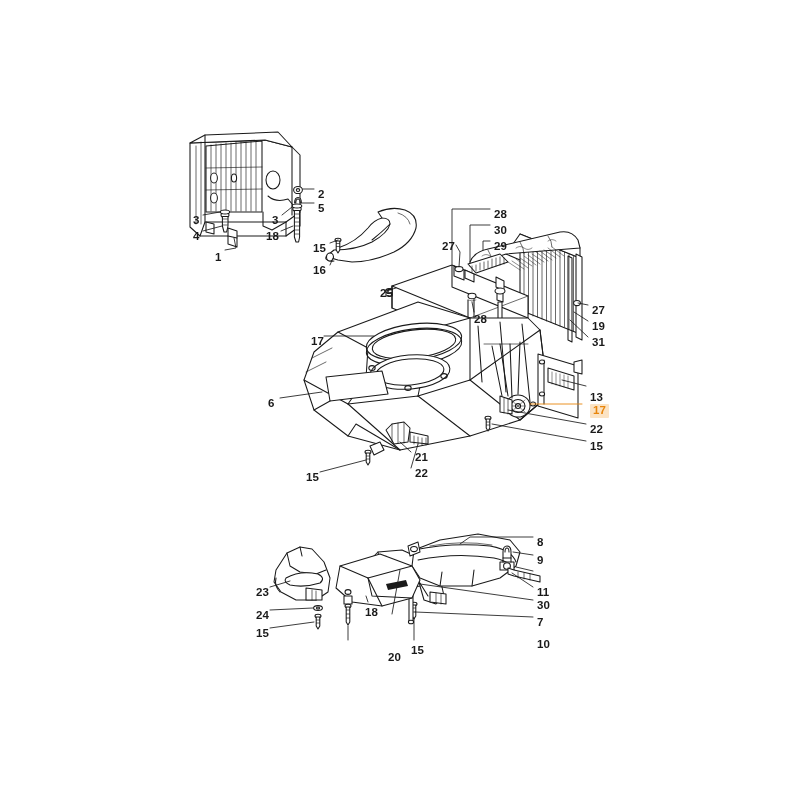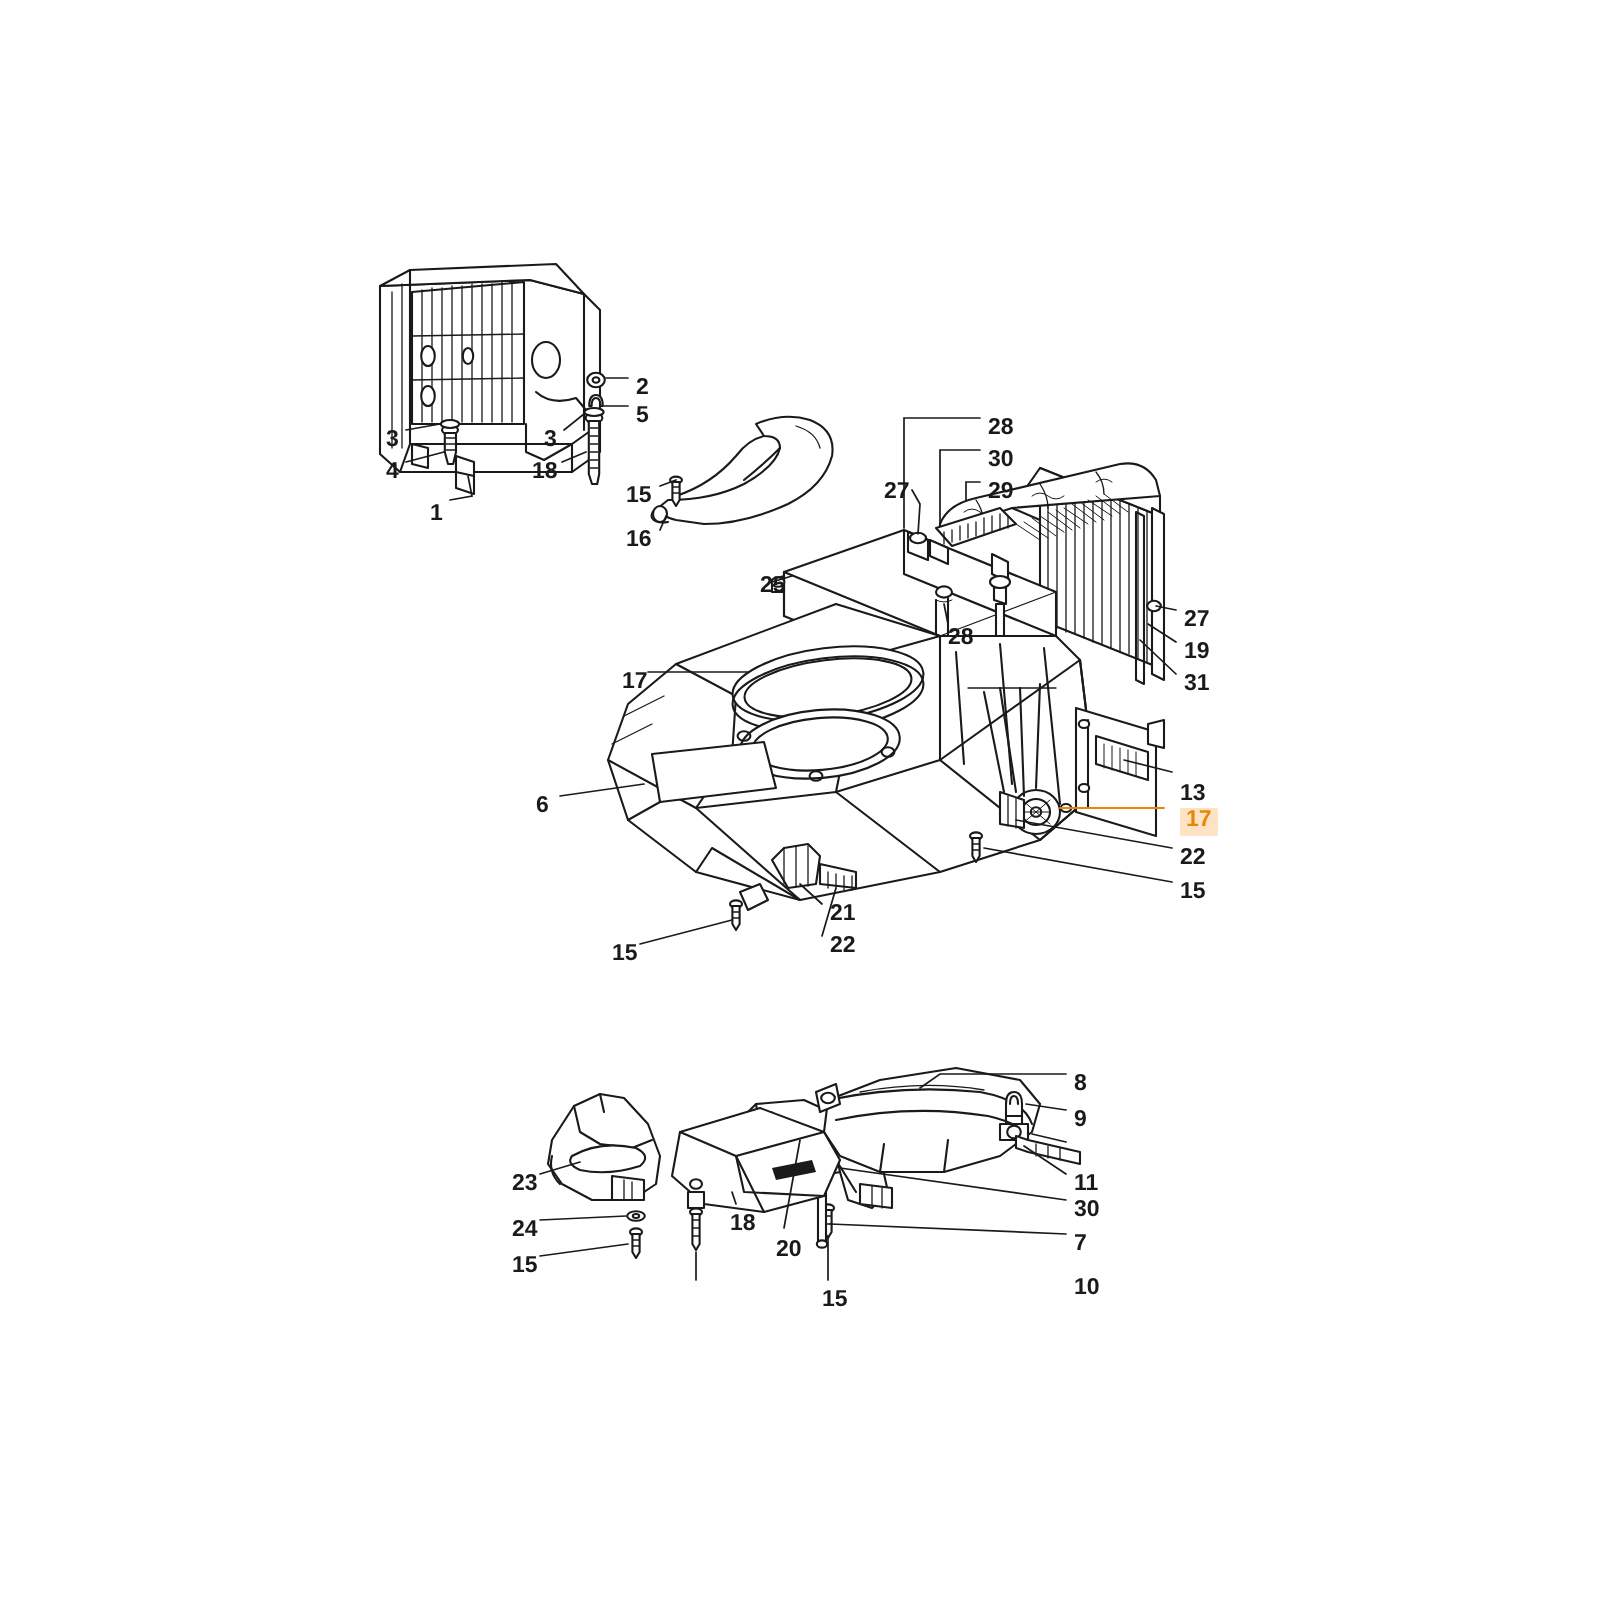--- a/index.html
+++ b/index.html
@@ -521,21 +521,21 @@
       <div class="lbl hi" style="left: 590px; top: 404px;">17</div>
       <div class="lbl" style="left: 590px; top: 424px;">22</div>
       <div class="lbl" style="left: 590px; top: 441px;">15</div>
       <div class="lbl" style="left: 415px; top: 452px;">21</div>
       <div class="lbl" style="left: 415px; top: 468px;">22</div>
       <div class="lbl" style="left: 306px; top: 472px;">15</div>
       <div class="lbl" style="left: 256px; top: 587px;">23</div>
       <div class="lbl" style="left: 256px; top: 610px;">24</div>
       <div class="lbl" style="left: 256px; top: 628px;">15</div>
       <div class="lbl" style="left: 365px; top: 607px;">18</div>
-      <div class="lbl" style="left: 388px; top: 620px;">20</div>
+      <div class="lbl" style="left: 388px; top: 652px;">20</div>
       <div class="lbl" style="left: 411px; top: 645px;">15</div>
       <div class="lbl" style="left: 537px; top: 537px;">8</div>
       <div class="lbl" style="left: 537px; top: 555px;">9</div>
       <div class="lbl" style="left: 537px; top: 603px; margin-top: 36px;">10</div>
       <div class="lbl" style="left: 537px; top: 587px;">11</div>
       <div class="lbl" style="left: 537px; top: 600px;">30</div>
       <div class="lbl" style="left: 537px; top: 617px;">7</div>
     </div>
 
 </div>

